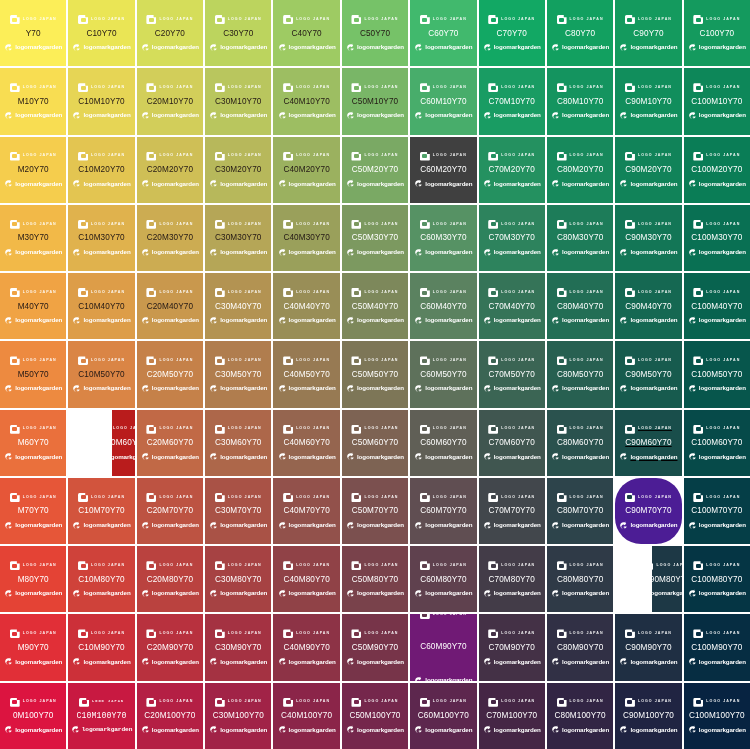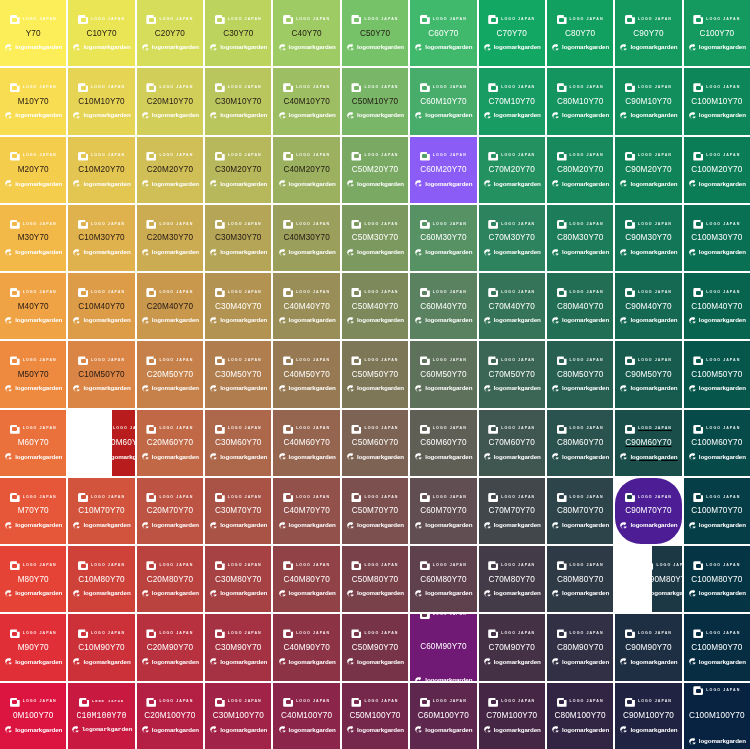--- a/index.html
+++ b/index.html
@@ -623,21 +623,21 @@
       <span class="logo-bottom">
         <span class="mark-circle">
           <svg width="9" height="9" viewBox="0 0 20 20">
             <path d="M16 5.6A7.4 7.4 0 1 0 17.2 12H10.6v2.9h3.2a4.5 4.5 0 1 1-.9-5.6z" fill="#ffffff"></path>
             <rect x="12.4" y="1.4" width="1.5" height="4.6" rx="0.7" fill="#ffffff" transform="rotate(18 13.1 3.7)"></rect>
           </svg>
         </span>
         <span class="brand-word" style="color:#ffffff">logomarkgarden</span>
       </span>
     </div>
-    <div class="cell" style="background: #8b5cf6;">
+    <div class="cell" style="background: #404040;">
       <span class="logo-top">
         <span class="mark-square" style="color:#ffffff">
           <span class="outer" style="background: rgb(255, 255, 255); clip-path: polygon(0px 0px, 72% 0px, 72% 26%, 100% 26%, 100% 100%, 0px 100%);"></span>
           <span class="inner" style="background: rgb(79, 161, 104); box-shadow: 0px 0px 0px 0px;"></span>
         </span>
         <span class="logo-word" style="color:#ffffff">LOGO JAPAN</span>
       </span>
       <div class="code" style="color:#ffffff">C60M20Y70</div>
       <span class="logo-bottom">
         <span class="mark-circle">
@@ -2371,21 +2371,21 @@
       <span class="logo-bottom">
         <span class="mark-circle">
           <svg width="9" height="9" viewBox="0 0 20 20">
             <path d="M16 5.6A7.4 7.4 0 1 0 17.2 12H10.6v2.9h3.2a4.5 4.5 0 1 1-.9-5.6z" fill="#ffffff"></path>
             <rect x="12.4" y="1.4" width="1.5" height="4.6" rx="0.7" fill="#ffffff" transform="rotate(18 13.1 3.7)"></rect>
           </svg>
         </span>
         <span class="brand-word" style="color:#ffffff">logomarkgarden</span>
       </span>
     </div>
-    <div class="cell" style="background: rgb(7, 35, 65); justify-content: space-between;">
+    <div class="cell" style="background: rgb(7, 35, 65);">
       <span class="logo-top">
         <span class="mark-square" style="color:#ffffff">
           <span class="outer" style="background: rgb(255, 255, 255); clip-path: polygon(0px 0px, 72% 0px, 72% 26%, 100% 26%, 100% 100%, 0px 100%);"></span>
           <span class="inner" style="background: rgb(7, 35, 65); box-shadow: 0px 0px 0px 0px;"></span>
         </span>
         <span class="logo-word" style="color:#ffffff">LOGO JAPAN</span>
       </span>
       <div class="code" style="color:#ffffff">C100M100Y70</div>
       <span class="logo-bottom">
         <span class="mark-circle">

